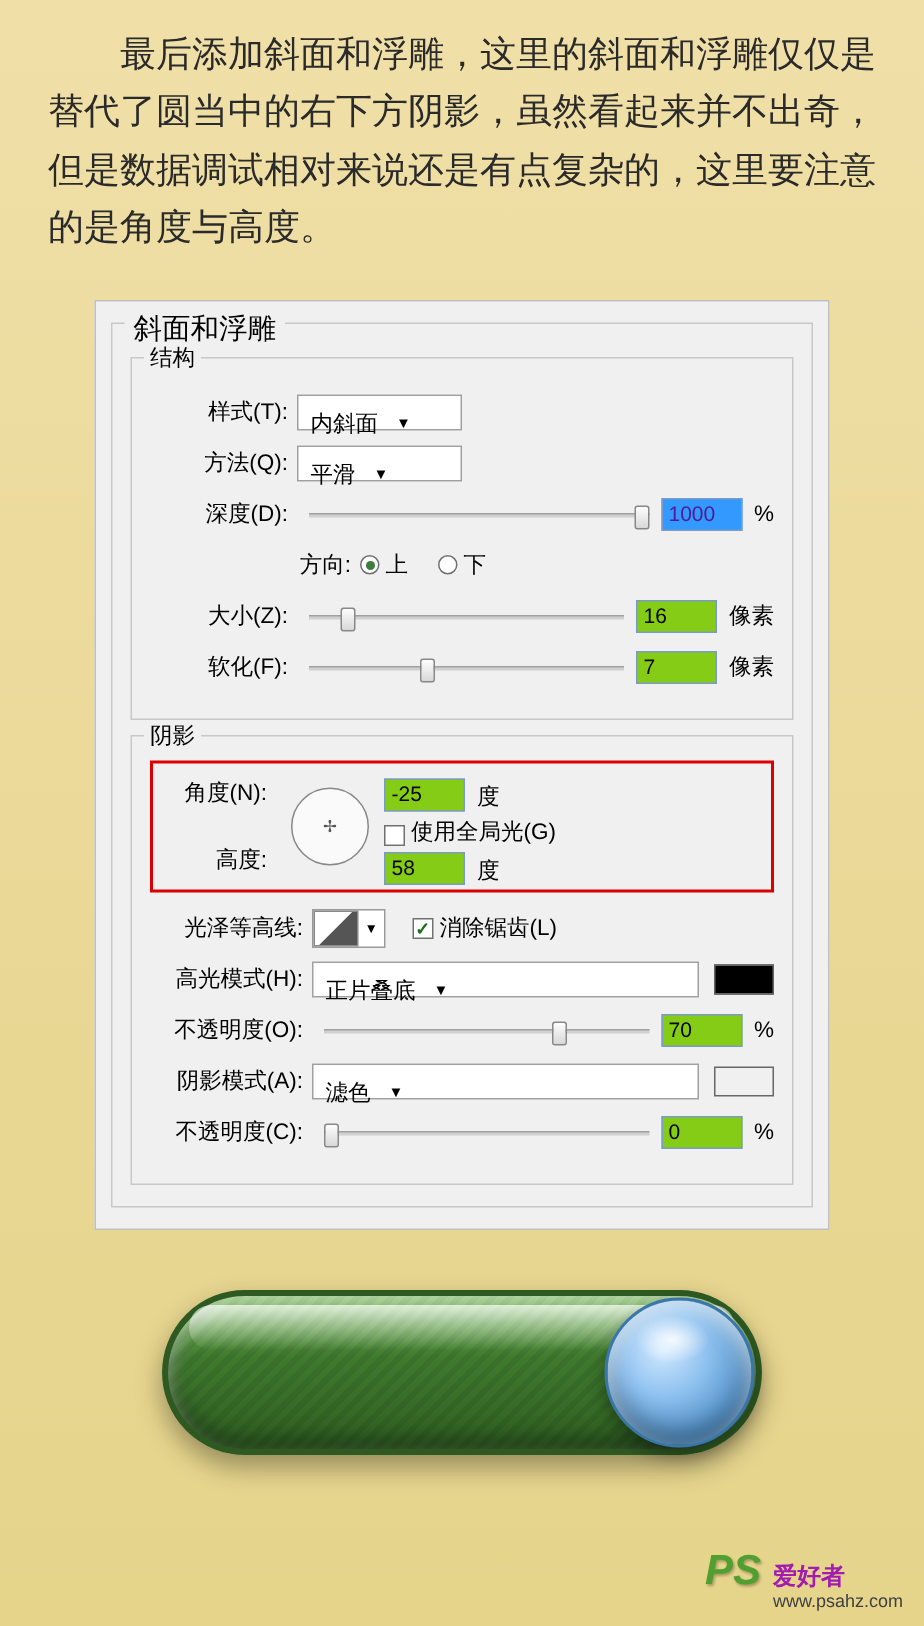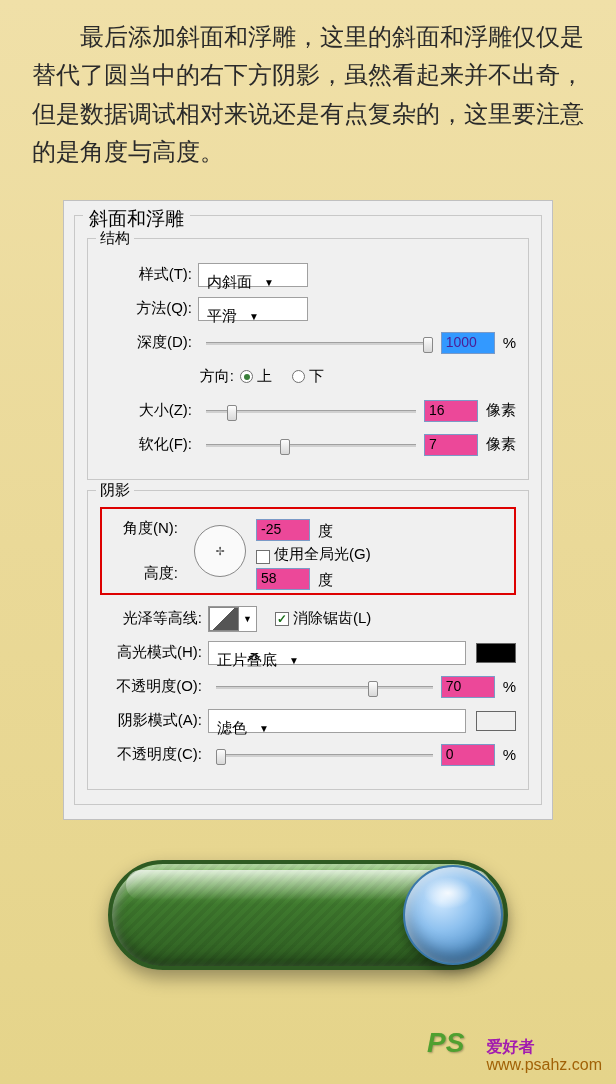--- a/index.html
+++ b/index.html
@@ -107,21 +107,21 @@
       position: absolute;
       top: 4px;
       width: 10px;
       height: 16px;
       background: linear-gradient(#fdfdfd, #d8d8d8);
       border: 1px solid #888;
       border-radius: 2px;
     }
     .numbox {
       border: 1px solid #7a9ac7;
-      background: #ec4899;
+      background: #84cc16;
       width: 54px;
       height: 22px;
       text-align: left;
       padding: 1px 4px;
       font-size: 14px;
     }
     .numbox.sel {
       background: #3399ff;
       color: #4c1d95;
     }
@@ -262,31 +262,31 @@
       width: 50px; height: 32px;
       background: radial-gradient(ellipse at center, rgba(255,255,255,0.85) 0%, rgba(255,255,255,0) 70%);
       border-radius: 50%;
     }
     .watermark {
       position: absolute;
       bottom: 10px;
       right: 14px;
       display: flex;
       align-items: baseline;
-      gap: 22px;
+      gap: 8px;
     }
     .wm-ps {
       font-size: 28px;
       font-weight: 800;
       color: #4fa030;
       font-style: italic;
       text-shadow: 1px 1px 2px rgba(0,0,0,0.3);
     }
     .wm-cn { font-size: 16px; color: #a21caf; font-weight: 600; }
-    .wm-url { font-size: 16px; color: #a16207; display: block; margin-top: -2px; }
+    .wm-url { font-size: 12px; color: #404040; display: block; margin-top: -2px; }
     .wm-right { display: flex; flex-direction: column; }
   </style>
 </head>
 <body>
 
 <div class="intro-text">
   <span class="indent"></span><span>最后添加斜面和浮雕，这里的斜面和浮雕仅仅是替代了圆当中的右下方阴影，虽然看起来并不出奇，但是数据调试相对来说还是有点复杂的，这里要注意的是角度与高度。</span>
 </div>
 
 <div class="dialog">

